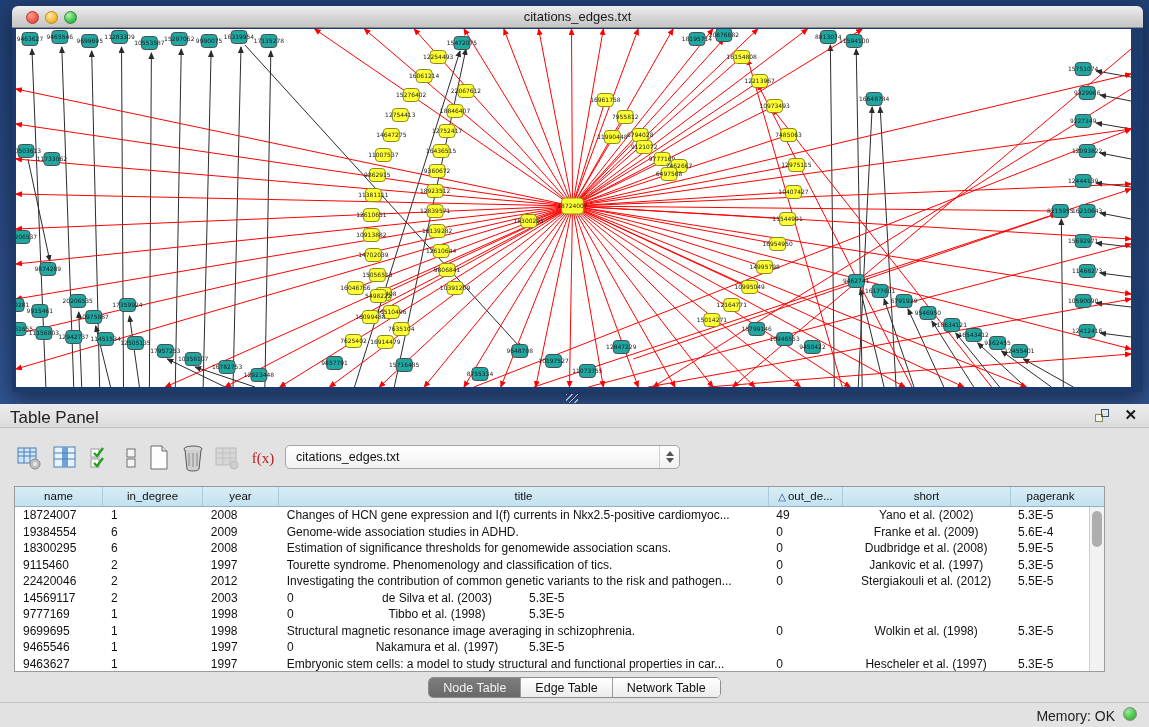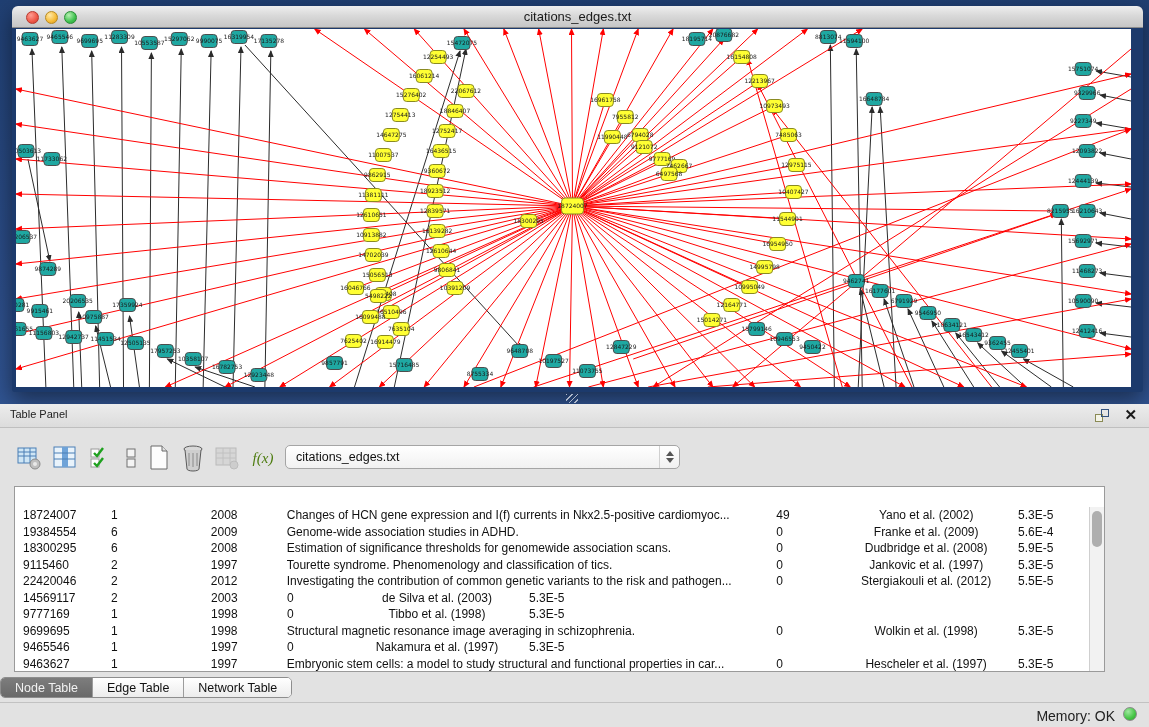--- a/index.html
+++ b/index.html
@@ -31,30 +31,30 @@
 
   
   .grip { position:absolute; left:566px; top:394px; width:12px; height:9px; opacity:.8; }
   .grip::before { content:""; position:absolute; inset:0;
     background:repeating-linear-gradient(135deg,#cfd6e2 0 1px,transparent 1px 4px); }
 
   
   .table-panel { position:absolute; left:0; top:404px; width:1149px; height:323px; background:#e2e2e2; }
   .tp-header { position:relative; height:24px; background:linear-gradient(180deg,#ececec,#dcdcdc);
     border-bottom:1px solid #bfbfbf; }
-  .tp-header .tp-title { position:absolute; left:10px; top:4px; font-size:11px; color:#222; }
+  .tp-header .tp-title { position:absolute; left:10px; top:4px; font-size:17px; color:#222; }
   .tp-float { position:absolute; right:40px; top:5px; width:14px; height:13px; cursor:pointer; }
   .tp-float .sq1 { position:absolute; left:0; bottom:0; width:8px; height:8px; border:1.5px solid #8a8a55; background:#f4f4e8;}
   .tp-float .sq2 { position:absolute; right:0; top:0; width:8px; height:8px; border:1.5px solid #33527e; background:transparent;}
   .tp-close { position:absolute; right:12px; top:2px; font-size:15px; font-weight:bold; color:#1a1a1a; cursor:pointer;}
 
   .tp-toolbar { position:absolute; left:0; top:28px; width:1149px; height:54px; }
   .tool-btn { position:absolute; top:10px; width:30px; height:32px; display:flex; align-items:center; justify-content:center; cursor:pointer;}
   .tool-btn svg { display:block; }
-  .fx { font-size:15px; font-style:italic; font-family:"Liberation Serif", serif; color:#4d7c0f; }
+  .fx { font-size:15px; font-family:"Liberation Serif", serif; color:#b91c1c; }
   .combo { position:absolute; left:285px; top:13px; width:395px; height:24px; background:linear-gradient(180deg,#ffffff,#f1f1f1);
     border:1px solid #a5a5a5; border-radius:5px; display:flex; align-items:center; }
   .combo .combo-text { flex:1; padding-left:10px; font-size:12.5px; color:#111; }
   .combo .stepper { width:20px; height:100%; display:flex; flex-direction:column; align-items:center; justify-content:center; gap:2px; border-left:1px solid #d0d0d0;}
   .tri-up { width:0;height:0;border-left:4px solid transparent;border-right:4px solid transparent;border-bottom:5px solid #555;}
   .tri-dn { width:0;height:0;border-left:4px solid transparent;border-right:4px solid transparent;border-top:5px solid #555;}
 
   
   .tp-table { position:absolute; left:14px; top:82px; width:1091px; height:186px;
     background:#ffffff; border:1px solid #9a9a9a; }
@@ -66,21 +66,21 @@
   .c0{width:88px;} .c1{width:100px;} .c2{width:76px;} .c3{width:490px;}
   .c4{width:74px;} .c5{width:168px;} .c6{width:79px; border-right:none;}
   .tbody { position:absolute; left:0; top:20px; right:15px; bottom:0; overflow:hidden; }
   .trow { display:flex; height:16.5px; line-height:16.5px; font-size:12px; color:#111; }
   .td { overflow:hidden; white-space:nowrap; padding-left:8px; }
   .td.c5 { text-align:center; padding-left:0; }
   .vscroll { position:absolute; right:0; top:20px; bottom:0; width:15px; background:#f2f2f2; border-left:1px solid #cfcfcf; }
   .vthumb { position:absolute; left:2px; top:4px; width:10px; height:36px; border-radius:5px; background:#aeaeae; }
 
   
-  .tab-bar { position:absolute; left:0; top:272px; width:1149px; height:26px; display:flex; }
+  .tab-bar { position:absolute; left:0; top:272px; width:1149px; height:26px; display:flex; justify-content:center; }
   .seg { display:flex; height:21px; margin-top:1px; border:1px solid #8d8d8d; border-radius:5px; overflow:hidden; background:#fdfdfd; }
   .seg .tab { padding:0 14px; font-size:12.5px; line-height:20px; color:#111;
     border-right:1px solid #9c9c9c; cursor:pointer; background:linear-gradient(180deg,#ffffff,#ececec); }
   .seg .tab:last-child { border-right:none; }
   .seg .tab.selected { background:linear-gradient(180deg,#7d7d7d,#696969); color:#f2f2f2; }
 
   
   .status-bar { position:absolute; left:0; top:298px; width:1149px; height:25px;
     border-top:1px solid #c2c2c2; background:#e2e2e2; }
   .mem { position:absolute; right:34px; top:5px; font-size:14px; color:#222; }
@@ -537,20 +537,29 @@
     <div class="combo">
       <span class="combo-text">citations_edges.txt</span>
       <span class="stepper">
           <span class="tri-up"></span>
           <span class="tri-dn"></span>
         </span>
     </div>
   </div>
 
   <div class="tp-table">
+    <div class="thead">
+      <div class="th c0">name</div>
+      <div class="th c1">in_degree</div>
+      <div class="th c2">year</div>
+      <div class="th c3">title</div>
+      <div class="th c4"><span class="sort-tri">△</span><span>out_de...</span></div>
+      <div class="th c5">short</div>
+      <div class="th c6">pagerank</div>
+    </div>
     <div class="tbody">
         <div class="trow">
           <div class="td c0">18724007</div>
           <div class="td c1">1</div>
           <div class="td c2">2008</div>
           <div class="td c3">Changes of HCN gene expression and I(f) currents in Nkx2.5-positive cardiomyoc...</div>
           <div class="td c4">49</div>
           <div class="td c5">Yano et al. (2002)</div>
           <div class="td c6">5.3E-5</div>
         </div>

